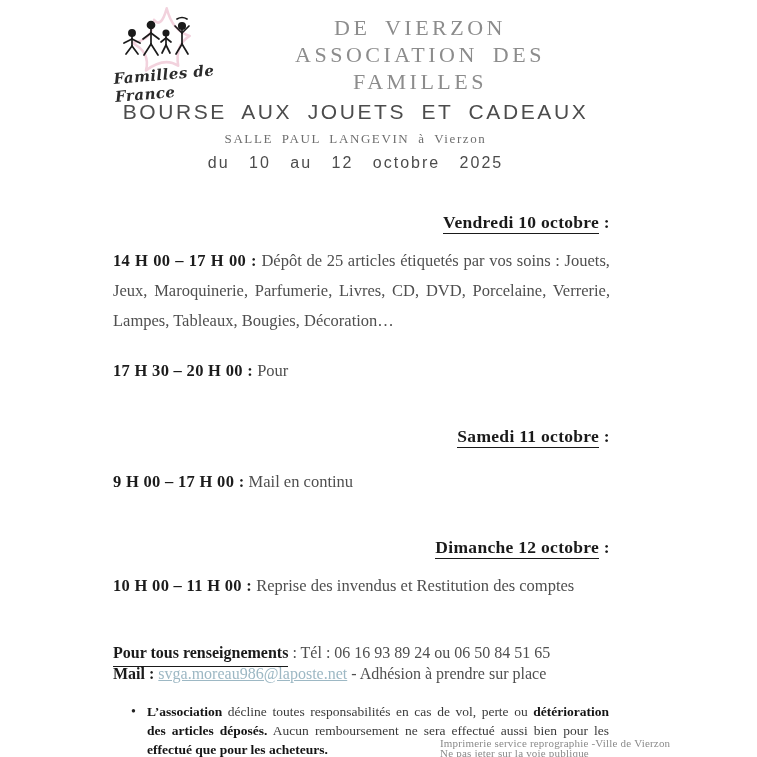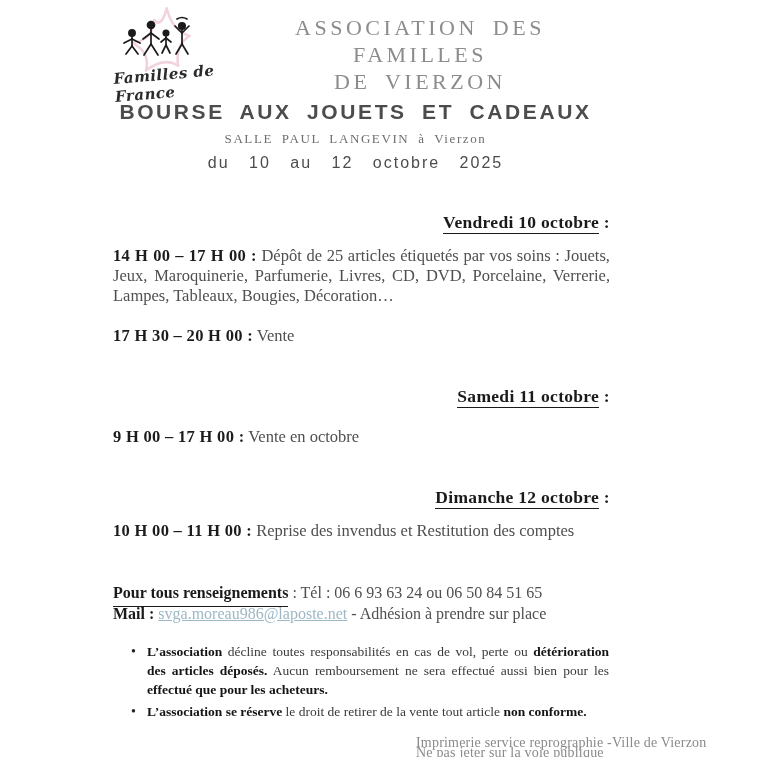--- a/index.html
+++ b/index.html
@@ -18,57 +18,57 @@
   }
   .org{
     position:absolute;left:230px;top:14px;width:380px;text-align:center;
     font-size:22px;letter-spacing:3.5px;color:#8c8c8c;line-height:27px;
     word-spacing:6px;
   }
   
   .content{position:absolute;left:113px;top:100px;width:497px;}
   .title-block{text-align:center;margin-left:-12px;}
   .event-title{
-    margin:0;font-family:"Liberation Sans",sans-serif;font-weight:700;
+    margin:0;font-family:"Liberation Sans",sans-serif;font-weight:400;
     font-size:21px;letter-spacing:2.6px;word-spacing:7px;color:#4c4c4c;
   }
   .event-venue{
     margin-top:7px;font-size:13px;letter-spacing:1.6px;word-spacing:4px;color:#6e6e6e;
   }
   .event-dates{
     margin-top:7px;font-family:"Liberation Sans",sans-serif;font-weight:400;
     font-size:16px;letter-spacing:2px;word-spacing:13px;color:#4c4c4c;
   }
   .day-heading{
     margin:0;margin-top:40px;font-size:17.5px;font-weight:700;color:#1a1a1a;
     letter-spacing:.3px;
     text-align:right;
   }
   .day-heading .u{border-bottom:1.6px solid #1a1a1a;padding-bottom:1px;}
   .slot{
-    margin:0;margin-top:13px;font-size:16.5px;line-height:20px;color:#4f4f4f;
+    margin:0;margin-top:13px;font-size:16.5px;line-height:30px;color:#4f4f4f;
     text-align:justify;
   }
   .slot strong{color:#1c1c1c;letter-spacing:.3px;}
   .mt-extra{margin-top:20px;}
   .contact{margin-top:41px;font-size:16px;line-height:21px;color:#4f4f4f;}
   .contact .u{border-bottom:1.5px solid #1a1a1a;padding-bottom:5px;}
   .contact strong{color:#1a1a1a;}
   .email{color:#9db8c4;text-decoration:underline;}
   .rules{
     margin:18px 0 0 0;padding:0 0 0 34px;width:462px;list-style:none;
     font-size:13.5px;line-height:19px;color:#3a3a3a;text-align:justify;
   }
   .rules li{position:relative;margin-top:3px;}
   .rules li::before{
     content:"\2022";position:absolute;left:-16px;top:0;font-size:14px;color:#222;
   }
   .rules strong{color:#141414;}
   .print-credit{
-    position:absolute;left:416px;top:738px;font-size:14px;line-height:10px;
+    position:absolute;left:440px;top:738px;font-size:11px;line-height:10px;
     color:#8a8a8a;letter-spacing:.2px;
   }
 </style>
 </head>
 <body>
 
 <div class="sheet">
 
   <div class="logo">
     <svg width="150" height="96" viewBox="0 0 150 96">
@@ -106,57 +106,57 @@
         <line x1="86" y1="31" x2="79" y2="24"></line>
         <line x1="86" y1="31" x2="93" y2="24"></line>
         <line x1="86" y1="42" x2="80" y2="52"></line>
         <line x1="86" y1="42" x2="92" y2="52"></line>
       </g>
     </svg>
     <div class="logo-caption">Familles de France</div>
   </div>
 
   <div class="org">
+    <div>DE VIERZON</div>
     <div>ASSOCIATION DES FAMILLES</div>
-    <div>DE VIERZON</div>
   </div>
 
   <div class="content">
 
     <div class="title-block">
       <h1 class="event-title">BOURSE AUX JOUETS ET CADEAUX</h1>
       <div class="event-venue">SALLE PAUL LANGEVIN à Vierzon</div>
       <div class="event-dates">du 10 au 12 octobre 2025</div>
     </div>
 
     <h2 class="day-heading"><span class="u">Vendredi 10 octobre</span><span> :</span></h2>
     <p class="slot">
       <strong>14 H 00 – 17 H 00 :</strong>
       <span>Dépôt de 25 articles étiquetés par vos soins : Jouets, Jeux, Maroquinerie, Parfumerie, Livres, CD, DVD, Porcelaine, Verrerie, Lampes, Tableaux, Bougies, Décoration…</span>
     </p>
     <p class="slot mt-extra">
       <strong>17 H 30 – 20 H 00 :</strong>
-      <span>Vente</span>
+      <span>Pour</span>
     </p>
 
     <h2 class="day-heading"><span class="u">Samedi 11 octobre</span><span> :</span></h2>
     <p class="slot mt-extra">
       <strong>9 H 00 – 17 H 00 :</strong>
-      <span>Vente en octobre</span>
+      <span>Mail en continu</span>
     </p>
 
     <h2 class="day-heading"><span class="u">Dimanche 12 octobre</span><span> :</span></h2>
     <p class="slot">
       <strong>10 H 00 – 11 H 00 :</strong>
       <span>Reprise des invendus et Restitution des comptes</span>
     </p>
 
     <div class="contact">
       <div>
-        <strong class="u">Pour tous renseignements</strong><span> : Tél : 06 6 93 63 24  ou  06 50 84 51 65</span>
+        <strong class="u">Pour tous renseignements</strong><span> : Tél : 06 16 93 89 24  ou  06 50 84 51 65</span>
       </div>
       <div>
         <strong>Mail :</strong>
         <a class="email" href="#">svga.moreau986@laposte.net</a>
         <span>-  Adhésion à prendre sur place</span>
       </div>
     </div>
 
     <ul class="rules">
       <li>

